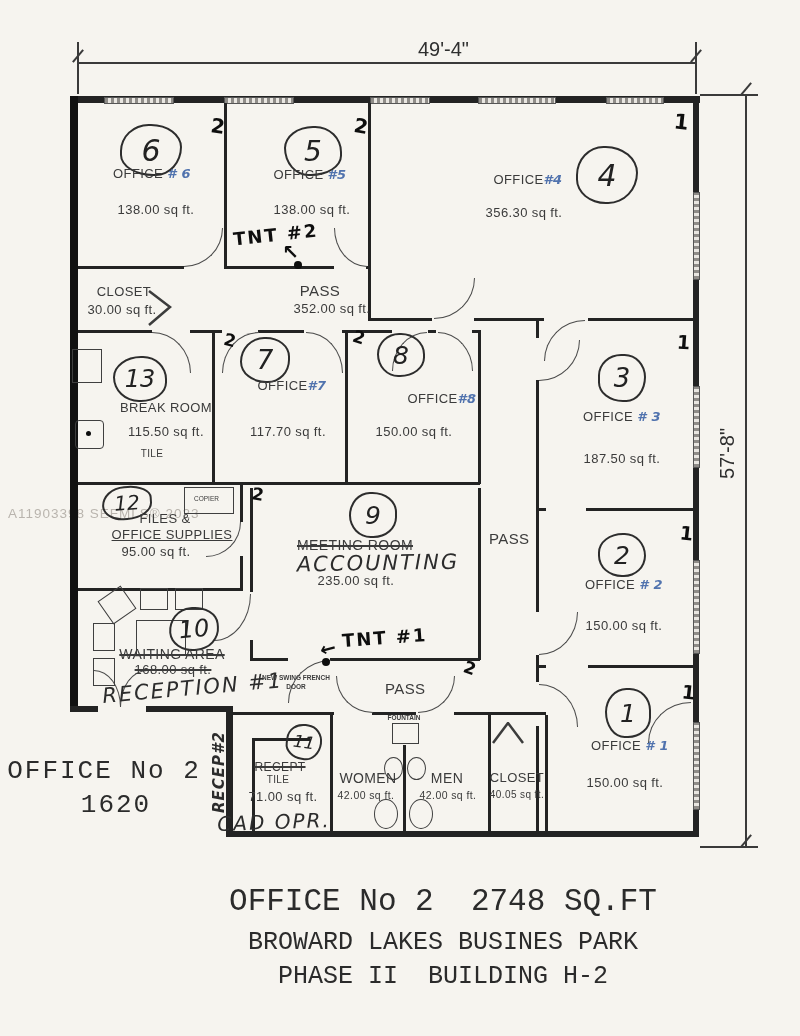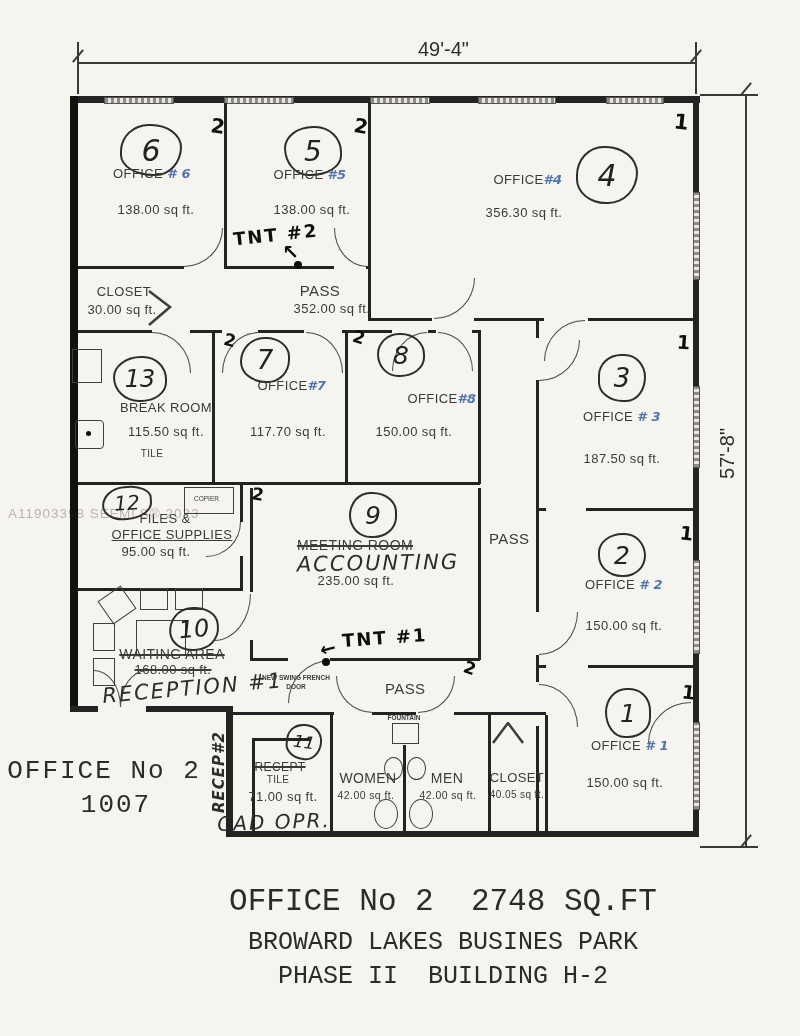--- a/index.html
+++ b/index.html
@@ -252,17 +252,17 @@
 
 <span class="t tiny ctr" style="left:404px;top:714px;font-weight:bold;">FOUNTAIN</span>
 <span class="t ctr" style="left:368px;top:770px;font-size:14px;">WOMEN</span>
 <span class="t ctr" style="left:366px;top:789px;font-size:10.5px;">42.00 sq ft.</span>
 <span class="t ctr" style="left:447px;top:770px;font-size:14px;">MEN</span>
 <span class="t ctr" style="left:448px;top:789px;font-size:10.5px;">42.00 sq ft.</span>
 <span class="t ctr" style="left:517px;top:770px;">CLOSET</span>
 <span class="t ctr" style="left:517px;top:789px;font-size:10px;">40.05 sq ft.</span>
 
 <span class="mono ctr" style="position:absolute;left:104px;top:756px;font-size:26px;letter-spacing:2px;">OFFICE No 2</span>
-<span class="mono ctr" style="position:absolute;left:116px;top:790px;font-size:26px;letter-spacing:2px;">1007</span>
+<span class="mono ctr" style="position:absolute;left:116px;top:790px;font-size:26px;letter-spacing:2px;">1620</span>
 
 <span class="mono ctr" style="position:absolute;left:443px;top:884px;font-size:31px;">OFFICE No 2  2748 SQ.FT</span>
 <span class="mono ctr" style="position:absolute;left:443px;top:928px;font-size:25px;">BROWARD LAKES BUSINES PARK</span>
 <span class="mono ctr" style="position:absolute;left:443px;top:962px;font-size:25px;">PHASE II  BUILDING H-2</span>
 
 </body></html>

